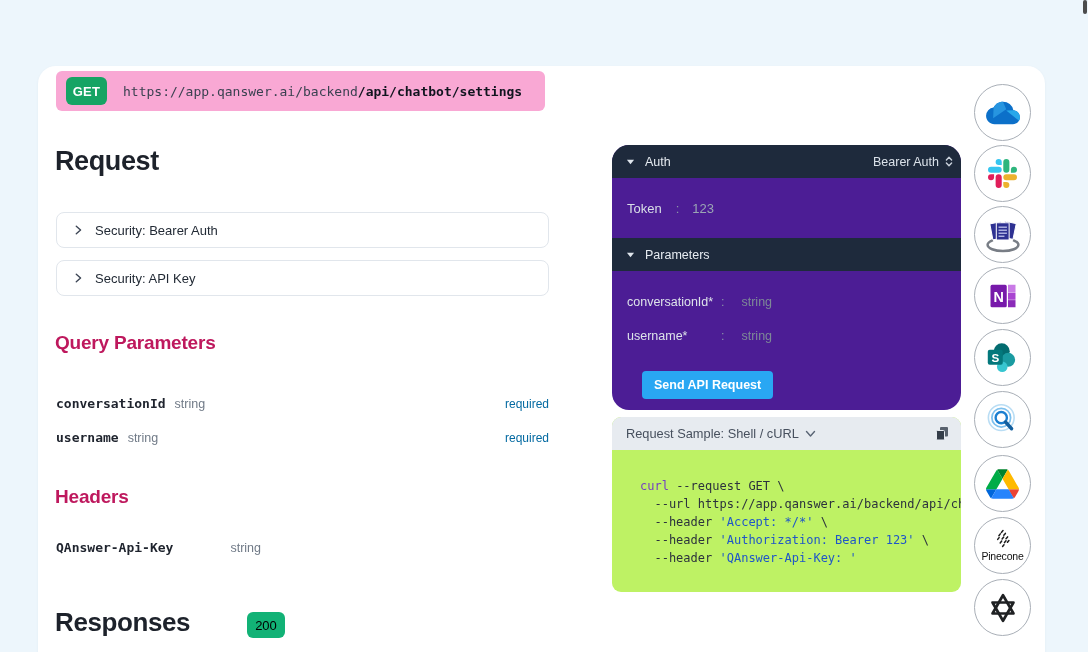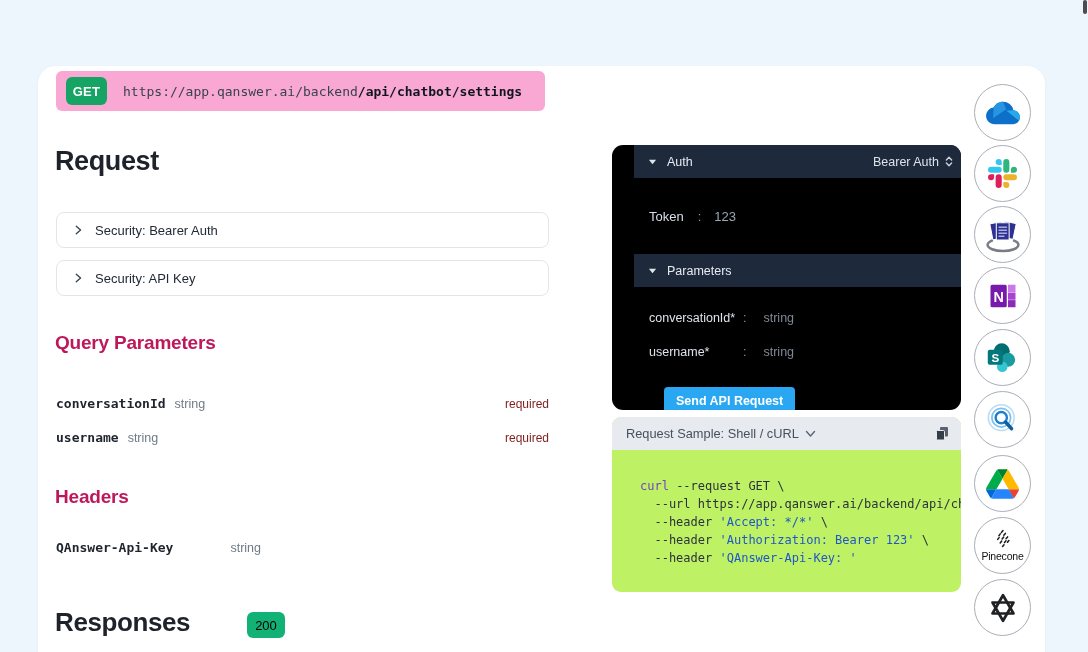--- a/index.html
+++ b/index.html
@@ -28,35 +28,35 @@
   .sec-card.one { top:146px; } .sec-card.two { top:194px; }
   .sec-label { font-size:13px; color:#222a35; font-weight:500; }
 
   .h-section { position:absolute; left:17px; font-size:19px; font-weight:700; color:#be185d; letter-spacing:-.2px; }
   .h-qp { top:266px; } .h-headers { top:420px; }
 
   .param-row { position:absolute; left:18px; width:493px; display:flex; align-items:baseline; }
   .qp1 { top:320px; } .qp2 { top:354px; } .hd1 { top:474px;gap:48px; }
   .param-name { font-family:"DejaVu Sans Mono", monospace; font-size:13px; font-weight:700; color:#1f242e; }
   .param-type { font-size:12.5px; color:#707a87; margin-left:9px; }
-  .param-required { font-size:12px; color:#7f1d1d; margin-left:auto;margin-top:11px; }
+  .param-required { font-size:12px; color:#0369a1; margin-left:auto;margin-top:11px; }
 
   .h-responses { position:absolute; left:17px; top:541px; font-size:26px; font-weight:700; color:#1d222b; letter-spacing:-.4px; }
   .code-badge { position:absolute; left:209px; top:546px; width:38px; height:26px; background:#12b276; color:#000000;
                 font-size:13px; border-radius:6px; display:flex; align-items:center; justify-content:center; cursor:pointer; }
 
   
-  .client-panel { position:absolute; left:574px; top:79px; width:349px; height:265px; border-radius:11px;
-                  overflow:hidden; background:#000000;padding-left:22px; }
+  .client-panel { position:absolute; left:574px; top:79px; width:349px; height:265px; border-radius:17px;
+                  overflow:hidden; background:#4c1d95; }
   .panel-hdr { height:33px; background:#1e2a3c; display:flex; align-items:center; padding:0 10px 0 14px; cursor:pointer; }
   .panel-hdr .tri { width:9px; height:9px; margin-right:10px; flex:none; }
   .panel-hdr-label { font-size:12.5px; color:#e6ebf1; font-weight:500; }
   .scheme-select { margin-left:auto; display:flex; align-items:center; gap:4px; margin-right:-4px; cursor:pointer; }
   .scheme-select span { font-size:12.5px; color:#dbe2ea; }
-  .token-row { height:76px; display:flex; align-items:center; padding-left:15px; }
+  .token-row { height:60px; display:flex; align-items:center; padding-left:15px; }
   .tk-label { font-size:13px; color:#d9dfe7; }
   .tk-colon { font-size:13px; color:#8b96a6; margin-left:14px; }
   .tk-value { font-size:13px; color:#9ba6b4; margin-left:13px; }
   .client-params { padding:24px 15px 0 15px; }
   .cp-row { display:flex; align-items:baseline; margin-bottom:20px; }
   .cp-name { font-size:12.5px; color:#dde3ea; width:94px; }
   .cp-colon { font-size:12.5px; color:#8995a6; }
   .cp-value { font-size:12.5px; color:#7e8997; margin-left:17px; }
   .send-btn { margin:8px 0 0 15px; background:#29a7f3; border:none; color:#fff; font-family:"Liberation Sans",sans-serif;
               font-size:12.5px; font-weight:600; padding:7px 12px; border-radius:4px; cursor:pointer; }

